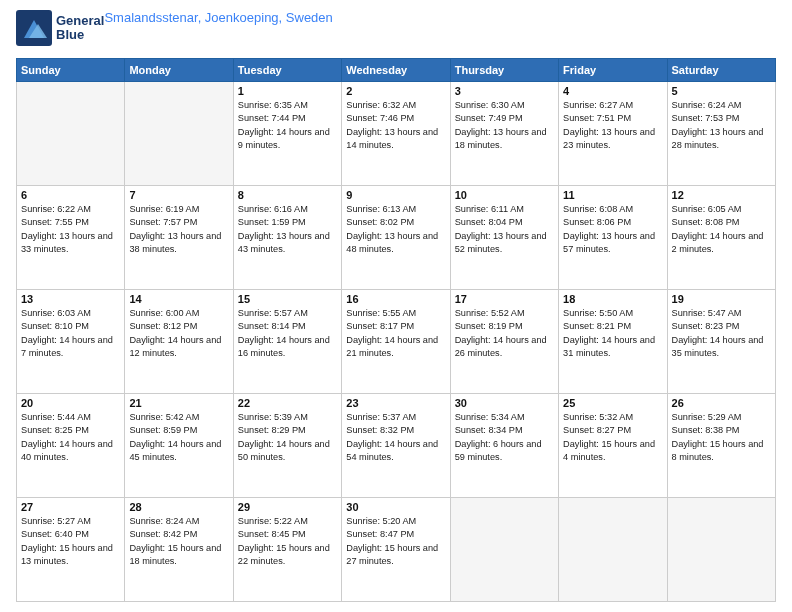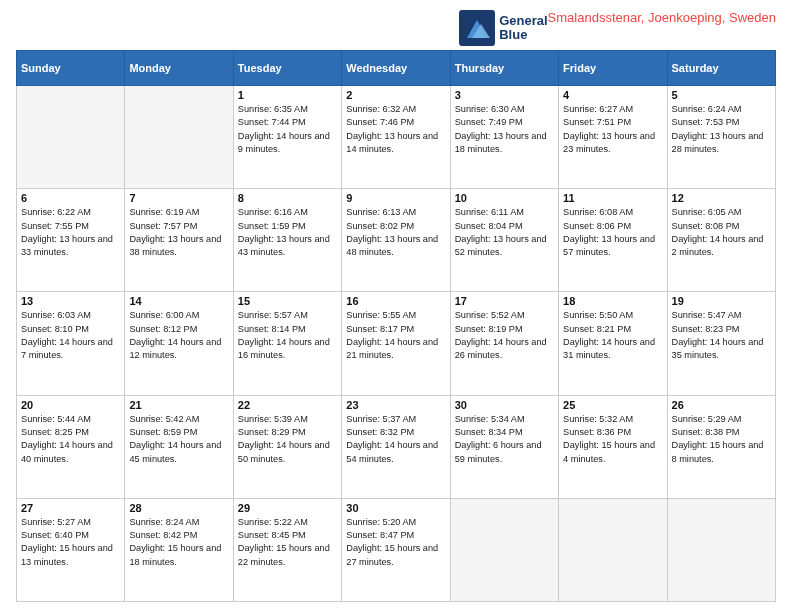--- a/index.html
+++ b/index.html
@@ -12,23 +12,23 @@
     }
     .page {
       width: 792px;
       height: 612px;
       padding: 10px 16px 10px 16px;
       display: flex;
       flex-direction: column;
     }
     .header {
       display: flex;
-      justify-content: flex-end;
+      justify-content: flex-start;
       align-items: flex-start;
-      margin-bottom: 4px;
+      margin-bottom: 12px;
     }
     .logo {
       display: flex;
       align-items: center;
       gap: 4px;
     }
     .logo-text {
       display: flex;
       flex-direction: column;
       font-size: 13px;
@@ -44,36 +44,36 @@
     .title-block {
       text-align: right;
     }
     .title-block h1 {
       font-size: 28px;
       color: #1a3a6b;
       font-weight: bold;
     }
     .title-block h2 {
       font-size: 13px;
-      color: #ef4444;
+      color: #3b82f6;
       font-weight: normal;
     }
     .calendar {
       flex: 1;
       border: 1px solid #ccc;
       border-collapse: collapse;
       width: 100%;
       table-layout: fixed;
     }
     .calendar th {
       background: #2e6db4;
       color: #fff;
       font-size: 11px;
       font-weight: bold;
-      padding: 11px 4px;
+      padding: 5px 4px;
       text-align: left;
       border: 1px solid #2060a0;
     }
     .calendar td {
       border: 1px solid #ccc;
       vertical-align: top;
       padding: 3px 4px;
       font-size: 9.2px;
       color: #222;
       height: 78px;
@@ -279,21 +279,21 @@
           </td>
           <td>
             <span class="day-num">30</span>
             <div class="day-info">Sunrise: 5:34 AM</div>
             <div class="day-info">Sunset: 8:34 PM</div>
             <div class="day-info">Daylight: 6 hours and 59 minutes.</div>
           </td>
           <td>
             <span class="day-num">25</span>
             <div class="day-info">Sunrise: 5:32 AM</div>
-            <div class="day-info">Sunset: 8:36 PM</div>
+            <div class="day-info">Sunset: 8:27 PM</div>
             <div class="day-info">Daylight: 15 hours and 4 minutes.</div>
           </td>
           <td>
             <span class="day-num">26</span>
             <div class="day-info">Sunrise: 5:29 AM</div>
             <div class="day-info">Sunset: 8:38 PM</div>
             <div class="day-info">Daylight: 15 hours and 8 minutes.</div>
           </td>
         </tr>
         <tr class="week-row">

